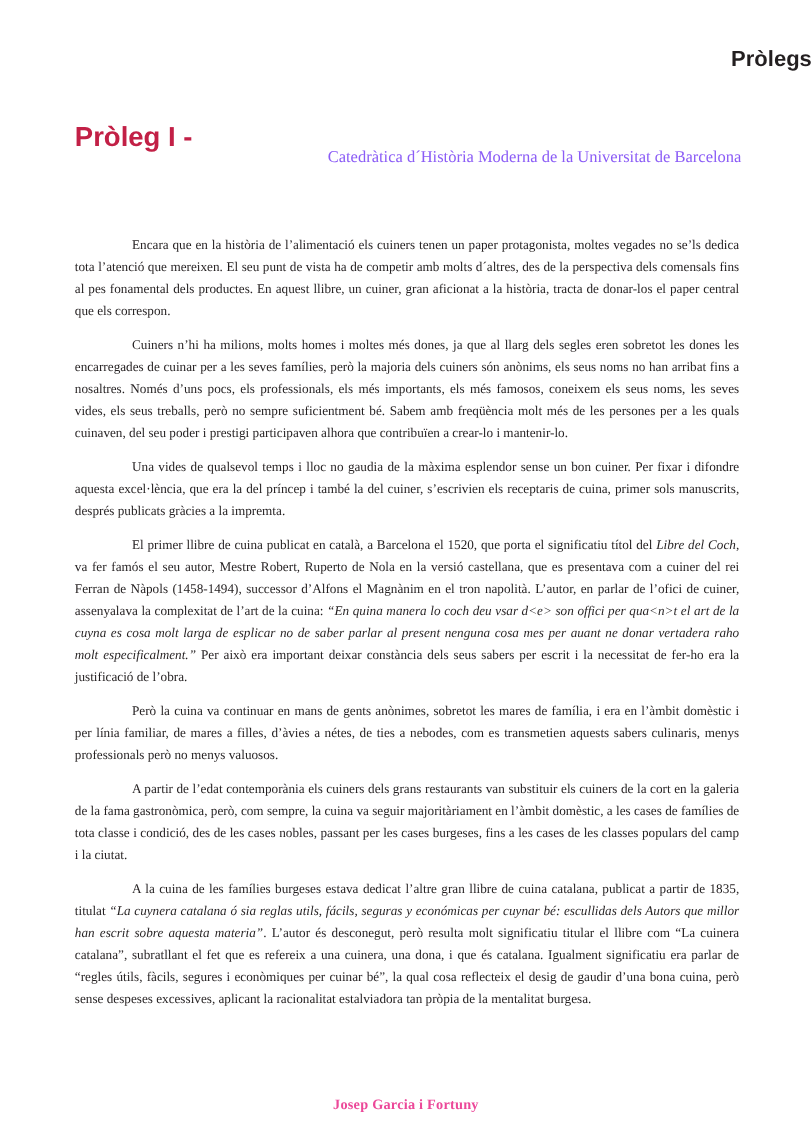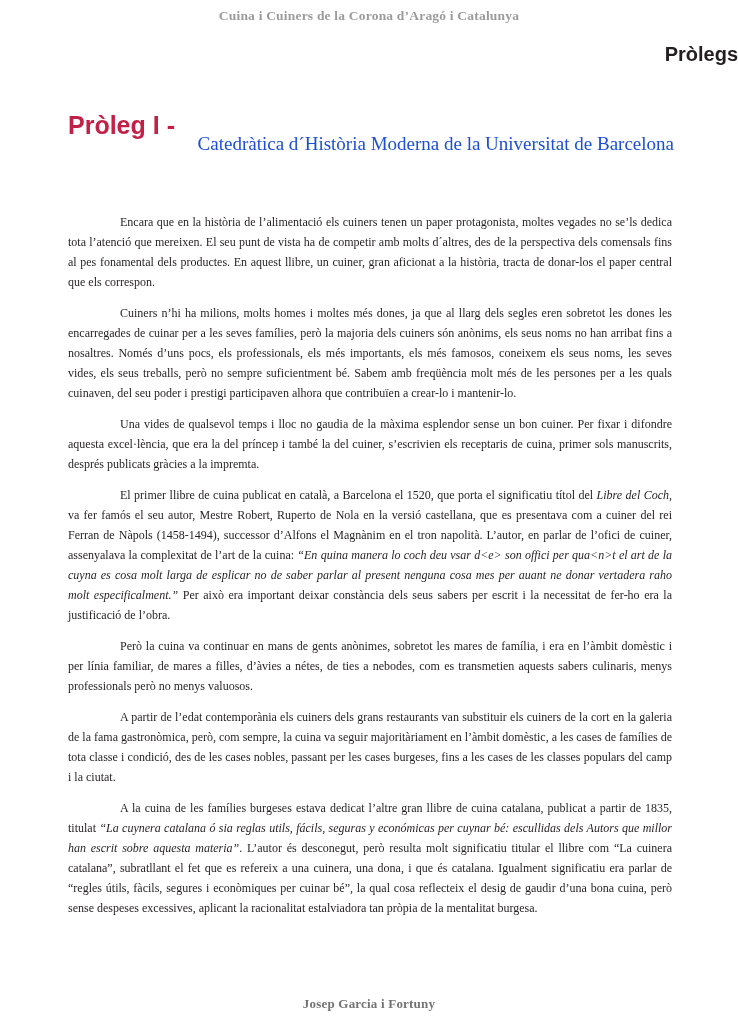--- a/index.html
+++ b/index.html
@@ -58,22 +58,22 @@
     line-height: 19px;
   }
   .author-name {
     font-family: "Liberation Serif", serif;
     font-size: 15.5px;
     font-weight: bold;
     color: #231f20;
   }
   .author-title {
     font-family: "Liberation Serif", serif;
-    font-size: 19px;
-    color: #1d4ed8;
+    font-size: 15px;
+    color: #8b5cf6;
   }
   .body-text {
     position: absolute;
     top: 212px;
     left: 68px;
     width: 604px;
   }
   .body-text p {
     margin: 0 0 11px 0;
     font-size: 12px;
@@ -86,30 +86,29 @@
   }
   .page-footer {
     position: absolute;
     bottom: 12px;
     left: 0;
     width: 100%;
     text-align: center;
     font-family: "Liberation Serif", serif;
     font-size: 13px;
     font-weight: bold;
-    color: #737373;
+    color: #ec4899;
     letter-spacing: 0.2px;
   }
 </style>
 </head>
 <body>
 
 <div class="page">
 
-  <div class="running-head">Cuina i Cuiners de la Corona d’Aragó i Catalunya</div>
 
   <h1 class="doc-title">Pròlegs</h1>
 
   <h2 class="prolog-label">Pròleg I -</h2>
 
   <div class="author-block">
     <div class="author-title">Catedràtica d´Història Moderna de la Universitat de Barcelona</div>
   </div>
 
   <div class="body-text">

